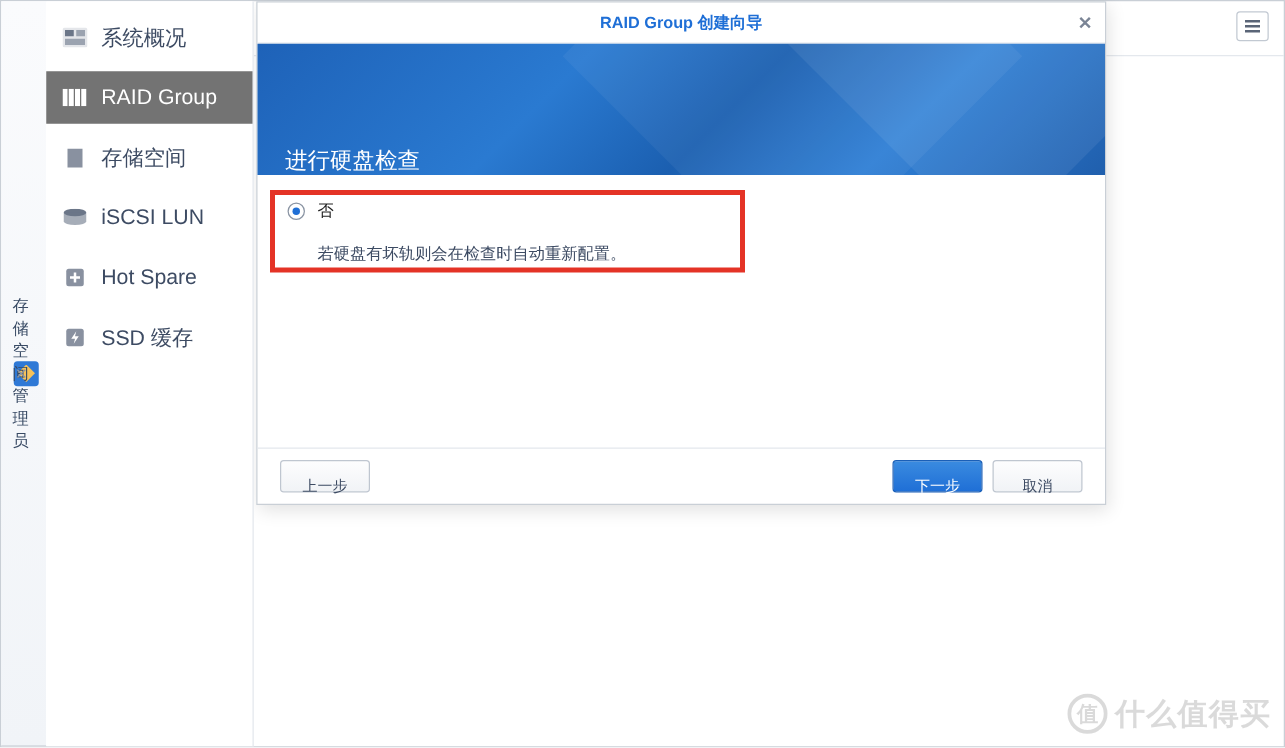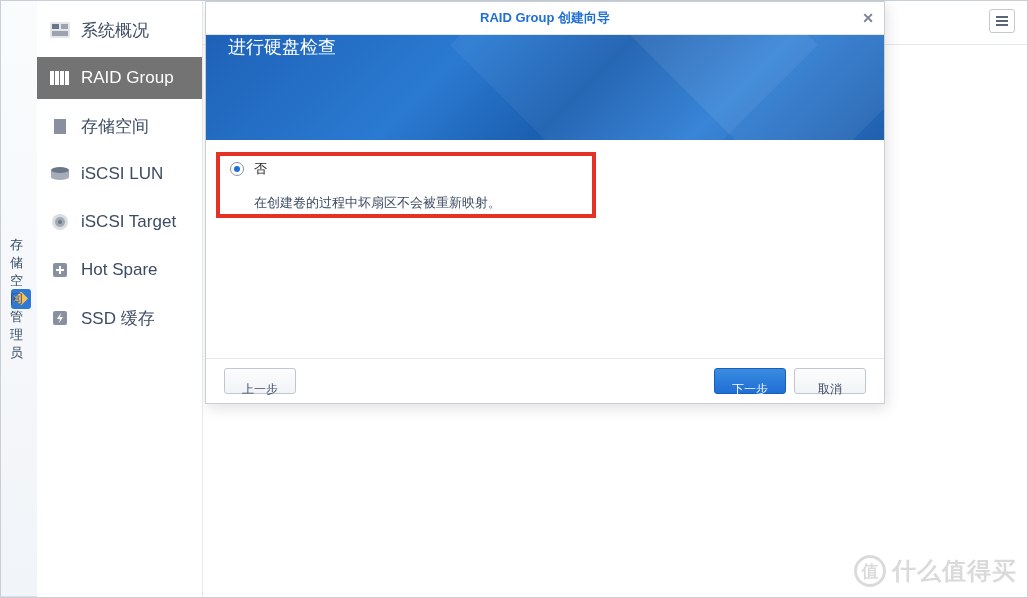--- a/index.html
+++ b/index.html
@@ -17,21 +17,21 @@
     .sb-item .ic { width: 22px; height: 18px; display: flex; align-items: center; justify-content: center; color: #6b7688; }
     .sb-item.active { background: #737373; color: #fff; }
     .sb-item.active .ic { color: #fff; }
     .content-topbar { position: absolute; top: 0; left: 166px; right: 0; height: 44px; border-bottom: 1px solid #e4e8ed; }
     .content-topbar .hamburger { position: absolute; right: 12px; top: 8px; width: 26px; height: 24px; border: 1px solid #c2c9d2; border-radius: 3px; display: flex; align-items: center; justify-content: center; cursor: pointer; background: #fff; }
     .content-topbar .hamburger span { display: block; width: 12px; height: 2px; background: #5a6577; box-shadow: 0 4px 0 #5a6577, 0 -4px 0 #5a6577; }
     .modal { position: absolute; left: 166px; top: 0; right: 0; bottom: 0; background: rgba(240,243,247,0); }
     .wizard { position: absolute; left: 2px; right: 178px; top: 0; bottom: 0; width: 680px; height: 403px; background: #fff; border: 1px solid #c9cfd6; box-shadow: 2px 4px 14px rgba(0,0,0,0.12); display: flex; flex-direction: column; }
     .wizard-title { flex: 0 0 33px; display: flex; align-items: center; justify-content: center; position: relative; border-bottom: 1px solid #e2e6eb; font-size: 13px; color: #1f6fd6; font-weight: 600; }
     .wizard-title .close { position: absolute; right: 10px; top: 50%; transform: translateY(-50%); font-size: 14px; color: #7a8495; cursor: pointer; }
-    .banner { flex: 0 0 105px; background: linear-gradient(135deg,#1e62b8 0%,#2a7ad1 35%,#1b5fb0 55%,#2f7fd5 75%,#205fad 100%); position: relative; overflow: hidden; padding: 0 22px; display: flex; align-items: flex-start; }
+    .banner { flex: 0 0 105px; background: linear-gradient(135deg,#1e62b8 0%,#2a7ad1 35%,#1b5fb0 55%,#2f7fd5 75%,#205fad 100%); position: relative; overflow: hidden; padding: 0 22px; display: flex; align-items: flex-end; }
     .banner::before, .banner::after { content: ""; position: absolute; width: 260px; height: 260px; background: rgba(255,255,255,0.07); transform: rotate(45deg); }
     .banner::before { top: -150px; right: -40px; }
     .banner::after { top: -120px; right: 120px; background: rgba(255,255,255,0.05); }
     .banner .banner-title { color: #fff; font-size: 18px; font-weight: 500; position: relative; z-index: 1; }
     .wizard-body { flex: 1; padding: 20px 24px; font-size: 13px; color: #3d4b63; }
     .opt { position: relative; margin-bottom: 24px; }
     .opt .radio { position: absolute; left: 0; top: 2px; width: 14px; height: 14px; border: 1px solid #8a94a3; border-radius: 50%; background: #fff; cursor: pointer; }
     .opt .radio.checked::after { content: ""; position: absolute; left: 3px; top: 3px; width: 6px; height: 6px; background: #1f6fd6; border-radius: 50%; }
     .opt .opt-label { margin-left: 24px; color: #222; }
     .opt .opt-desc { margin-left: 24px; margin-top: 16px; color: #3d4b63; line-height: 1.4; }
@@ -96,30 +96,20 @@
             <svg width="20" height="14" viewBox="0 0 20 14">
               <ellipse cx="10" cy="3" rx="9" ry="3" fill="currentColor"></ellipse>
               <path d="M1 3 v7 a9 3 0 0 0 18 0 v-7" fill="currentColor" opacity="0.6"></path>
             </svg>
           </span>
         <span>iSCSI LUN</span>
       </div>
       <div class="sb-item">
         <span class="ic">
             <svg width="18" height="18" viewBox="0 0 18 18">
-              <circle cx="9" cy="9" r="8" fill="currentColor" opacity="0.25"></circle>
-              <circle cx="9" cy="9" r="5" fill="currentColor" opacity="0.5"></circle>
-              <circle cx="9" cy="9" r="2" fill="currentColor"></circle>
-            </svg>
-          </span>
-        <span>iSCSI Target</span>
-      </div>
-      <div class="sb-item">
-        <span class="ic">
-            <svg width="18" height="18" viewBox="0 0 18 18">
               <rect x="2" y="2" width="14" height="14" rx="2" fill="currentColor" opacity="0.8"></rect>
               <path d="M9 5 v8 M5 9 h8" stroke="#fff" stroke-width="2"></path>
             </svg>
           </span>
         <span>Hot Spare</span>
       </div>
       <div class="sb-item">
         <span class="ic">
             <svg width="18" height="18" viewBox="0 0 18 18">
               <rect x="2" y="2" width="14" height="14" rx="2" fill="currentColor" opacity="0.8"></rect>
@@ -142,21 +132,21 @@
           <span>RAID Group 创建向导</span>
           <span class="close">✕</span>
         </div>
         <div class="banner">
           <div class="banner-title">进行硬盘检查</div>
         </div>
         <div class="wizard-body">
           <div class="opt" style="position:relative;">
             <div class="radio checked"></div>
             <div class="opt-label">否</div>
-            <div class="opt-desc">在创建卷的过程中坏扇区不会被重新映射。</div>
+            <div class="opt-desc">若硬盘有坏轨则会在检查时自动重新配置。</div>
             <div class="highlight" style="left:-14px; top:-8px; width:380px; height:66px;"></div>
           </div>
         </div>
         <div class="wizard-footer">
           <button class="btn">上一步</button>
           <div class="spacer"></div>
           <button class="btn primary">下一步</button>
           <button class="btn">取消</button>
         </div>
       </div>

